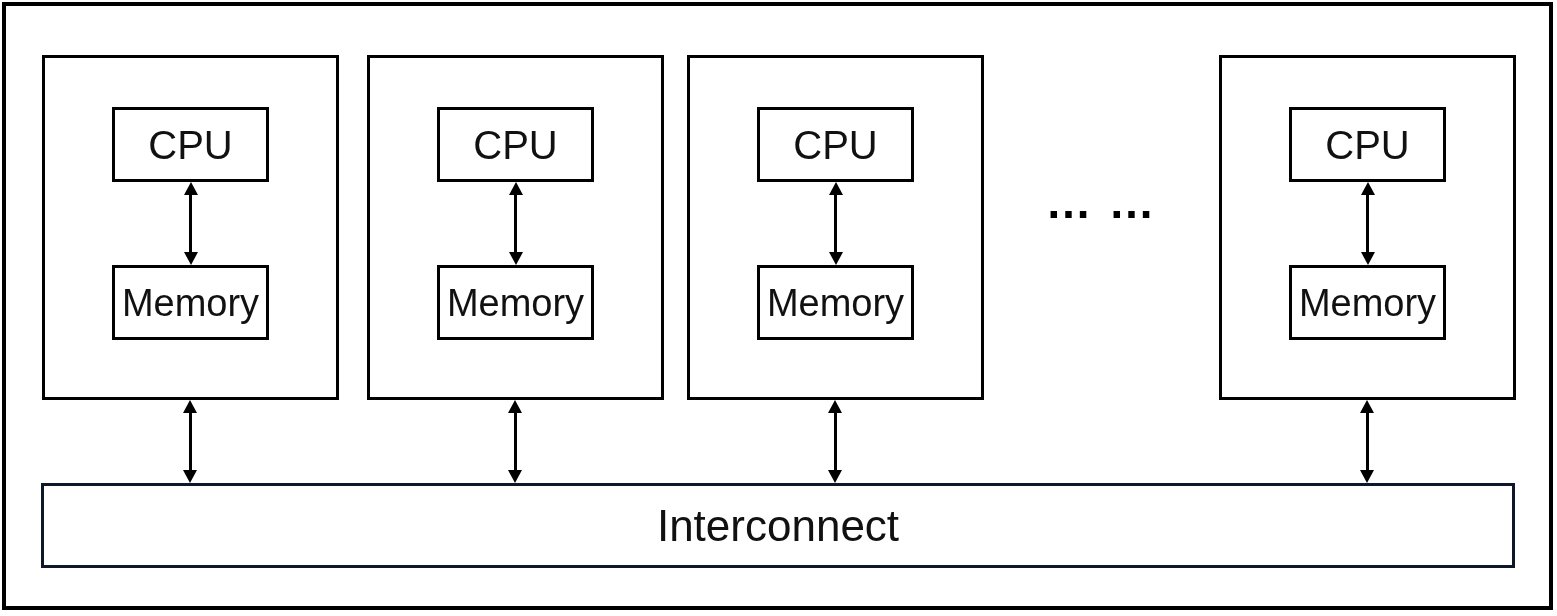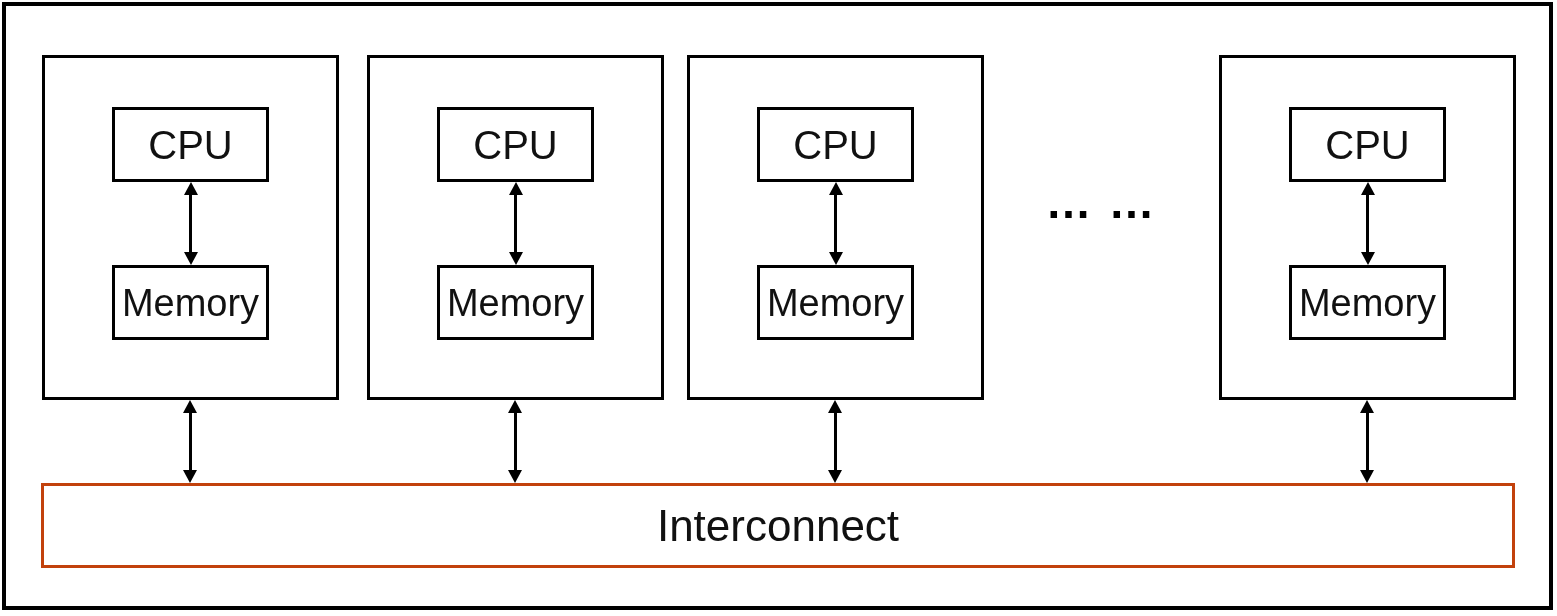--- a/index.html
+++ b/index.html
@@ -109,21 +109,21 @@
     letter-spacing: 2px;
     white-space: nowrap;
   }
   
   .interconnect {
     position: absolute;
     left: 41px;
     top: 483px;
     width: 1474px;
     height: 85px;
-    border: 3px solid #c2410c;
+    border: 3px solid #0f172a;
     background: #ffffff;
     display: flex;
     align-items: center;
     justify-content: center;
     font-size: 44px;
     color: #111111;
   }
 </style>
 </head>
 <body>

